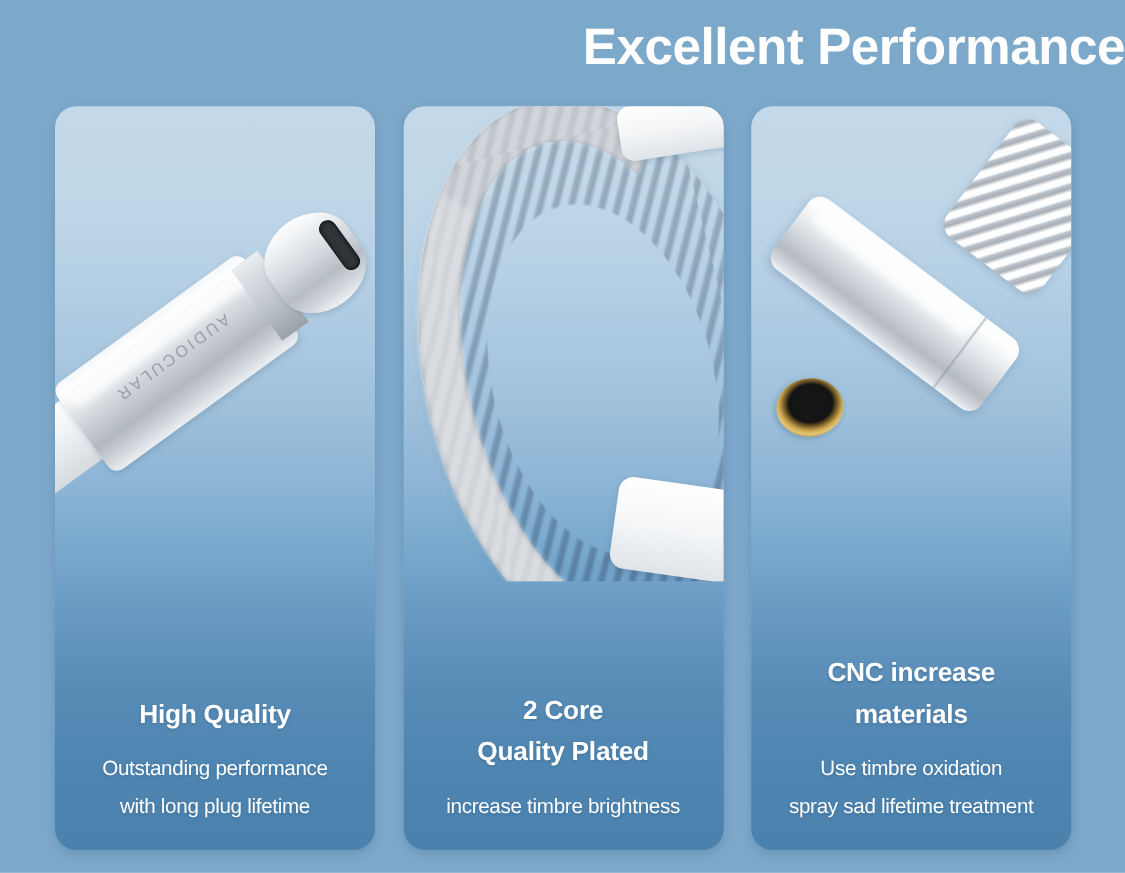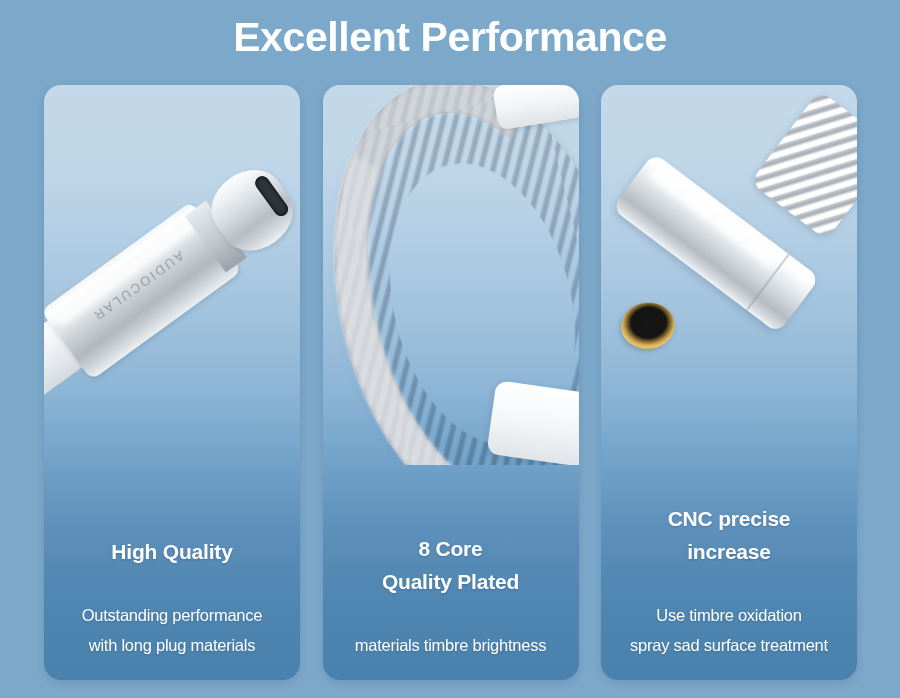--- a/index.html
+++ b/index.html
@@ -22,21 +22,21 @@
     height: 698px;
     background: #7ca8ca;
   }
 
   
   .page-title {
     position: absolute;
     top: 12px;
     left: 0;
     width: 900px;
-    text-align: center;
+    text-align: right;
     font-size: 41px;
     font-weight: bold;
     color: #ffffff;
     letter-spacing: -0.4px;
     line-height: 50px;
     white-space: nowrap;
   }
 
   
   .cards {
@@ -328,21 +328,21 @@
   .headline {
     color: #ffffff;
     font-weight: bold;
     font-size: 21px;
     line-height: 33px;
     letter-spacing: -0.2px;
     text-shadow: 0 1px 2px rgba(30, 60, 90, 0.28);
     white-space: nowrap;
   }
   .subline {
-    margin-top: 32px;
+    margin-top: 12px;
     color: #ffffff;
     font-size: 16.5px;
     line-height: 30px;
     letter-spacing: -0.25px;
     white-space: nowrap;
     text-shadow: 0 1px 2px rgba(30, 60, 90, 0.22);
   }
   .subline .wide {
     display: block;
     margin-left: -18px;
@@ -368,60 +368,60 @@
           <div class="plug-neck"></div>
           <div class="plug-tip"></div>
         </div>
       </div>
       <div class="card-text">
         <div class="headline">
           <div>High Quality</div>
         </div>
         <div class="subline">
           <span class="wide">Outstanding performance</span>
-          <span class="wide">with long plug materials</span>
+          <span class="wide">with long plug lifetime</span>
         </div>
       </div>
     </div>
 
     <div class="card">
       <div class="photo">
         <div class="braid-wrap">
           <div class="braid-loop"></div>
           <div class="braid-texture"></div>
           <div class="braid-sheen"></div>
           <div class="housing-top"></div>
           <div class="housing-bottom"></div>
         </div>
       </div>
       <div class="card-text">
         <div class="headline">
-          <div>8 Core</div>
+          <div>2 Core</div>
           <div>Quality Plated</div>
         </div>
         <div class="subline">
-          <span class="wide">materials timbre brightness</span>
+          <span class="wide">increase timbre brightness</span>
         </div>
       </div>
     </div>
 
     <div class="card">
       <div class="photo">
         <div class="jack-wrap">
           <div class="jack-braid"></div>
           <div class="jack-barrel"></div>
           <div class="jack-port"></div>
         </div>
       </div>
       <div class="card-text">
         <div class="headline">
-          <div>CNC precise</div>
-          <div>increase</div>
+          <div>CNC increase</div>
+          <div>materials</div>
         </div>
         <div class="subline">
           <span class="wide">Use timbre oxidation</span>
-          <span class="wide">spray sad surface treatment</span>
+          <span class="wide">spray sad lifetime treatment</span>
         </div>
       </div>
     </div>
 
   </div>
 </div>
 
 </body></html>

